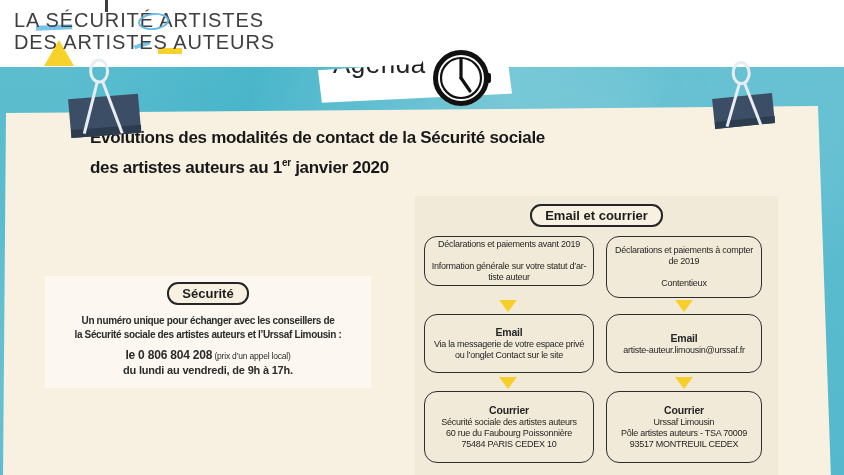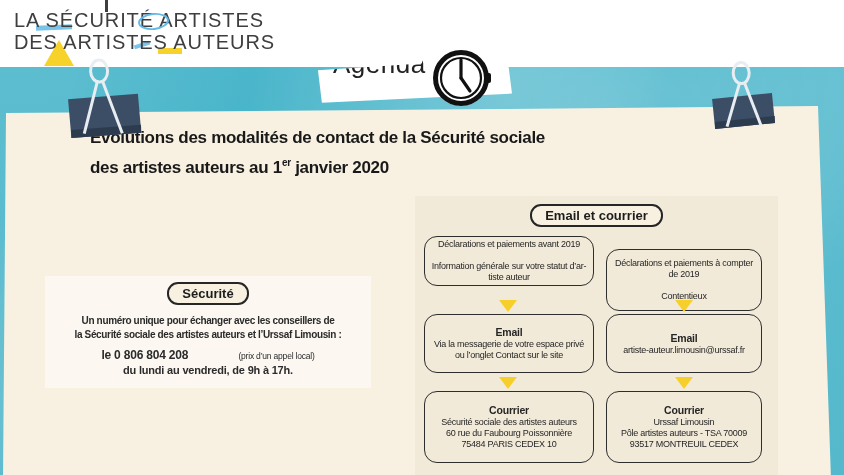--- a/index.html
+++ b/index.html
@@ -43,37 +43,37 @@
   .slide-title sup { font-size:10px; }
 
   
   .phone-panel { position:absolute; left:45px; top:276px; width:326px; height:112px;
       background:rgba(255,255,255,.5); z-index:3; text-align:center; color:#2b2b2b; }
   .tag-pill { display:table; margin:6px auto 0; padding:2px 13px; border:2px solid #262626; border-radius:11px;
       background:#f8f1e2; font-weight:700; font-size:13px; color:#1d1d1d; }
   .phone-intro { margin-top:9px; font-size:10px; line-height:13.5px; letter-spacing:-.35px; white-space:pre-line;font-weight:bold; }
   .phone-number-line { margin-top:7px; font-size:12px; }
   .phone-number { font-weight:700; letter-spacing:-.2px; }
-  .phone-note { font-size:8.5px; letter-spacing:-.2px;padding-left:48px; }
+  .phone-note { font-size:8.5px; letter-spacing:-.2px; }
   .phone-schedule { margin-top:2px; font-weight:700; font-size:11px; letter-spacing:-.2px; }
 
   
   .mail-panel { position:absolute; left:415px; top:196px; width:363px; height:279px;
       background:rgba(141,111,52,.05); z-index:3; }
   .mail-panel .tag-pill { margin-top:8px; font-size:13px; }
 
   .flowbox { position:absolute; z-index:4; border:1.6px solid #2d2d2d; border-radius:13px; background:transparent;
       display:flex; flex-direction:column; align-items:center; justify-content:center; text-align:center;
       color:#262626; padding:3px 4px; }
   .flowbox .fb-heading { font-weight:700; font-size:10.5px; line-height:13px; letter-spacing:-.2px; }
   .flowbox .fb-body { font-size:9px; line-height:11px; letter-spacing:-.25px; white-space:pre-line; }
   .box-l1 { left:424px; top:236px; width:170px; height:50px; }
   .box-l2 { left:424px; top:314px; width:170px; height:59px; }
   .box-l3 { left:424px; top:391px; width:170px; height:72px; }
-  .box-r1 { left:606px; top:236px; width:156px; height:62px;margin-top:13px; }
+  .box-r1 { left:606px; top:236px; width:156px; height:62px; }
   .box-r2 { left:606px; top:314px; width:156px; height:59px; }
   .box-r3 { left:606px; top:391px; width:156px; height:72px; }
 
   .arrow-down { position:absolute; width:0; height:0; z-index:5;
       border-left:9px solid transparent; border-right:9px solid transparent; border-top:12px solid #f7cf2a; }
   .arrow-l1 { left:499px; top:300px; }
   .arrow-l2 { left:499px; top:377px; }
   .arrow-r1 { left:675px; top:300px; }
   .arrow-r2 { left:675px; top:377px; }
 

